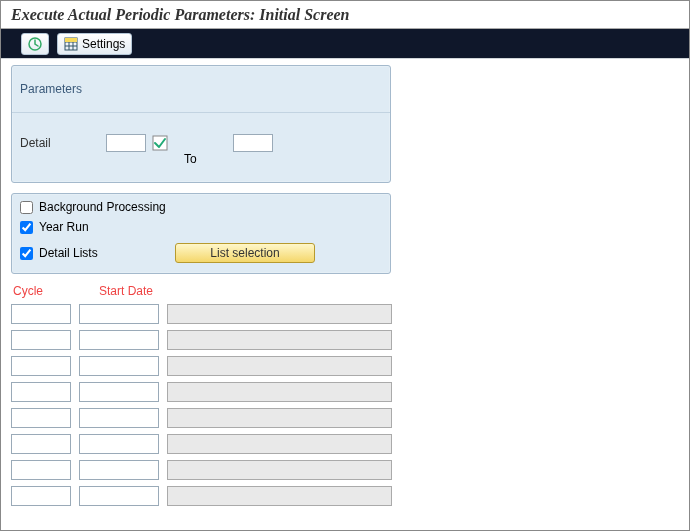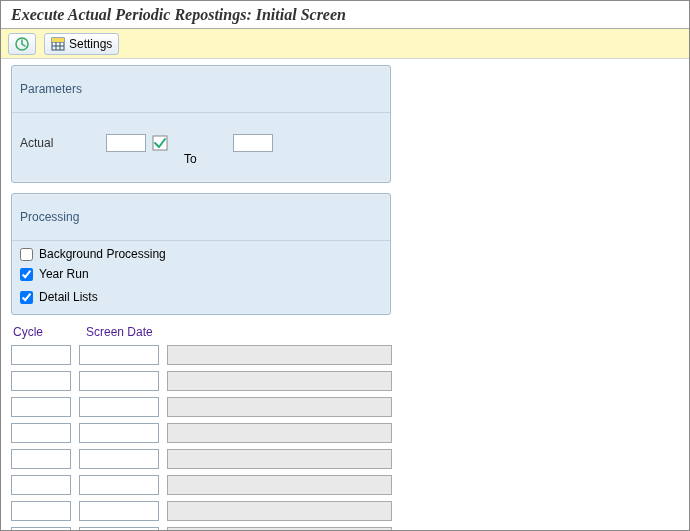--- a/index.html
+++ b/index.html
@@ -36,23 +36,23 @@
       font-style: italic;
       font-weight: bold;
       font-size: 16px;
       color: #333;
     }
     .toolbar {
       height: 30px;
       display: flex;
       align-items: center;
       gap: 8px;
-      padding: 0 7px;
+      padding: 0 20px;
       border-bottom: 1px solid #d0d5d9;
-      background: #fef9c3;
+      background: #0f172a;
       position: relative;
       z-index: 1;
     }
     .tool-btn {
       height: 22px;
       border: 1px solid #b4c6d6;
       border-radius: 3px;
       background: linear-gradient(#fff, #e4ecf3);
       display: inline-flex;
       align-items: center;
@@ -127,42 +127,42 @@
       color: #333;
     }
     .detail-row {
       display: flex;
       align-items: center;
       gap: 6px;
       margin-top: 9px;
     }
     .table-header {
       display: flex;
-      gap: 13px;
+      gap: 26px;
       margin: 4px 0 6px 2px;
-      color: #4c1d95;
+      color: #ef4444;
     }
     .table-rows .trow {
       display: flex;
       gap: 8px;
       margin-bottom: 6px;
     }
     .cell-a { width: 60px;  height: 20px; border: 1px solid #9aaab8; background: #fff; }
     .cell-b { width: 80px;  height: 20px; border: 1px solid #9aaab8; background: #fff; }
     .cell-c { width: 225px; height: 20px; border: 1px solid #aaa;    background: #e9e9e9; }
     .th-a { width: 60px; }
     .th-b { width: 80px; }
   </style>
 </head>
 <body>
 
 <div class="watermark">© www.tutorialkart.com</div>
 
 <div class="header">
-  <span class="header-title">Execute Actual Periodic Repostings: Initial Screen</span>
+  <span class="header-title">Execute Actual Periodic Parameters: Initial Screen</span>
 </div>
 
 <div class="toolbar">
   <div class="tool-btn" title="Execute">
     <svg width="14" height="14" viewBox="0 0 14 14">
       <circle cx="7" cy="7" r="6" fill="none" stroke="#3a6" stroke-width="1.5"></circle>
       <path d="M7 3 L7 7 L10 9" stroke="#3a6" stroke-width="1.5" fill="none" stroke-linecap="round"></path>
     </svg>
   </div>
   <div class="tool-btn">
@@ -176,57 +176,55 @@
 </div>
 
 <div class="content">
 
   <div class="panel">
     <div class="panel-title-wrap">
       <div class="panel-title">Parameters</div>
     </div>
     <div class="panel-body">
       <div class="row">
-        <span class="label">Actual</span>
+        <span class="label">Detail</span>
         <input type="text" class="tiny" value="" style="">
         <span class="f4-icon">
           <svg width="16" height="16" viewBox="0 0 16 16">
             <rect x="1" y="1" width="14" height="14" fill="#fff" stroke="#888"></rect>
             <path d="M3 8 L7 12 L13 4" stroke="#2a7" stroke-width="2" fill="none" stroke-linecap="round" stroke-linejoin="round"></path>
           </svg>
         </span>
         <span style="margin-left:10px;margin-top:33px;">To</span>
         <input type="text" class="tiny" style="margin-left: 30px;" value="">
       </div>
     </div>
   </div>
 
   <div class="panel">
-    <div class="panel-title-wrap">
-      <div class="panel-title">Processing</div>
-    </div>
     <div class="panel-body">
       <div class="cb-row">
         <input type="checkbox" style="">
         <span>Background Processing</span>
       </div>
       <div class="cb-row">
         <input type="checkbox" checked="" style="">
         <span>Year Run</span>
       </div>
       <div class="detail-row">
         <input type="checkbox" checked="" style="">
         <span style="width:130px;">Detail Lists</span>
+        <button class="yellow-btn">List selection</button>
       </div>
     </div>
   </div>
 
   <div class="table-header">
     <span class="th-a">Cycle</span>
-    <span class="th-b">Screen Date</span>
+    <span class="th-b">Start Date</span>
   </div>
   <div class="table-rows">
     <div class="trow">
       <input class="cell-a" value="" style="">
       <input class="cell-b" value="" style="">
       <input class="cell-c" readonly="" value="" style="">
     </div>
     <div class="trow">
       <input class="cell-a" value="" style="">
       <input class="cell-b" value="" style="">

